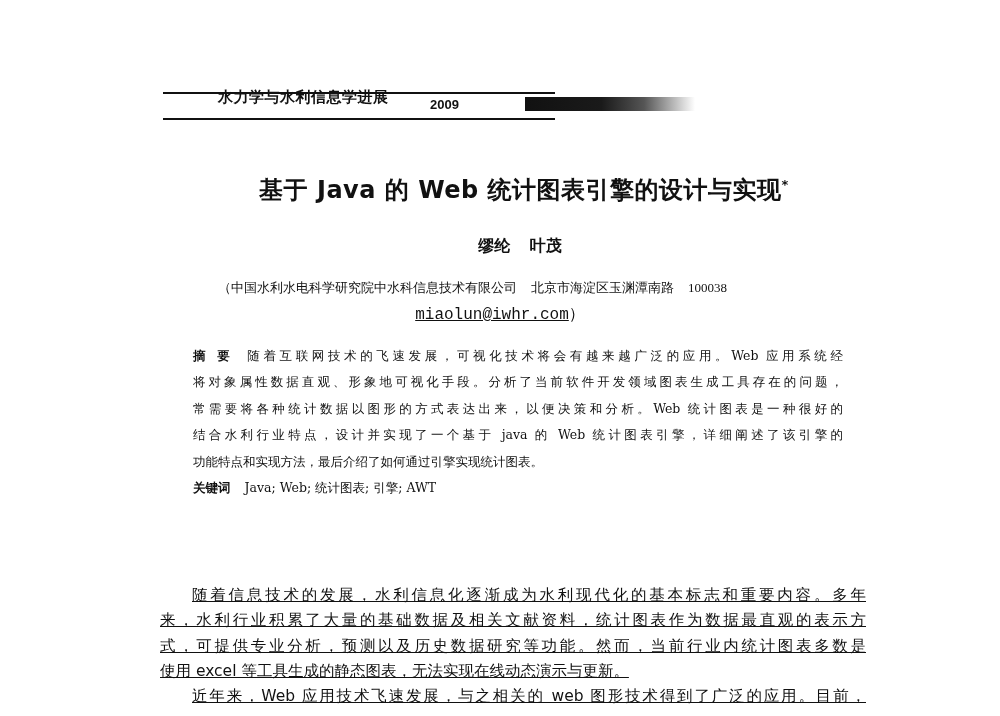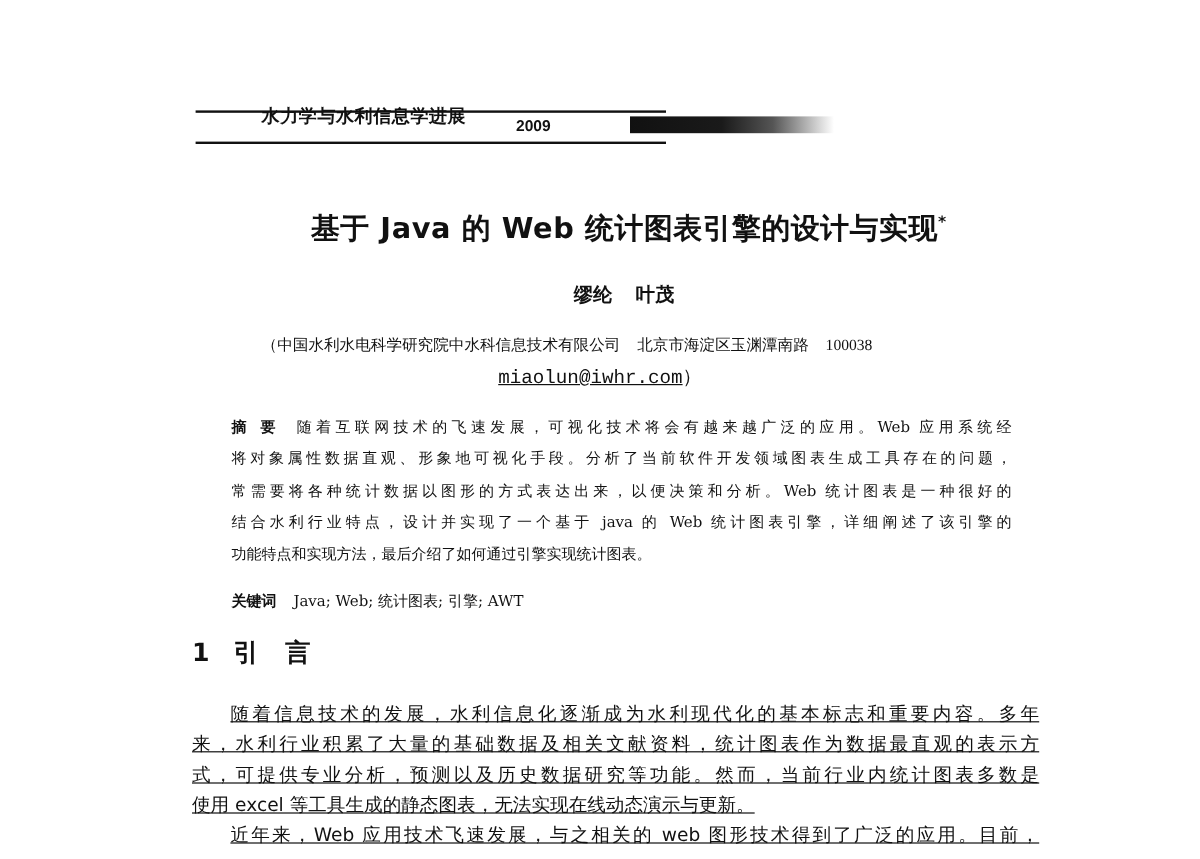--- a/index.html
+++ b/index.html
@@ -90,21 +90,20 @@
     font-weight: bold;
     font-family: "DejaVu Sans", sans-serif;
     letter-spacing: 8px;
     margin-right: 6px;
   }
   .abs-line { display: block; white-space: nowrap; text-align-last: justify; }
   .keywords {
     position: absolute; left: 193px; top: 480px;
     font-size: 12.5px;
     font-family: "DejaVu Serif", serif;
-    margin-top: 13px;
   }
   .keywords .label {
     font-weight: bold;
     font-family: "DejaVu Sans", sans-serif;
     margin-right: 14px;
   }
   
   .section {
     position: absolute; left: 160px; top: 530px;
     font-size: 21px; font-weight: bold;
@@ -152,23 +151,20 @@
     <span class="abs-line">将对象属性数据直观、形象地可视化手段。分析了当前软件开发领域图表生成工具存在的问题，</span>
     <span class="abs-line">常需要将各种统计数据以图形的方式表达出来，以便决策和分析。Web 统计图表是一种很好的</span>
     <span class="abs-line">结合水利行业特点，设计并实现了一个基于 java 的 Web 统计图表引擎，详细阐述了该引擎的</span>
     <span class="abs-line" style="text-align-last:left;">功能特点和实现方法，最后介绍了如何通过引擎实现统计图表。</span>
   </div>
 
   <div class="keywords">
     <span class="label">关键词</span><span>Java;  Web;  统计图表;  引擎;  AWT</span>
   </div>
 
-  <div class="section">
-    <span class="num">1</span><span class="t">引言</span>
-  </div>
 
   <div class="body">
     <span class="line indent">随着信息技术的发展，水利信息化逐渐成为水利现代化的基本标志和重要内容。多年</span>
     <span class="line">来，水利行业积累了大量的基础数据及相关文献资料，统计图表作为数据最直观的表示方</span>
     <span class="line">式，可提供专业分析，预测以及历史数据研究等功能。然而，当前行业内统计图表多数是</span>
     <span class="line last">使用 excel 等工具生成的静态图表，无法实现在线动态演示与更新。</span>
     <span class="line indent">近年来，Web 应用技术飞速发展，与之相关的 web 图形技术得到了广泛的应用。目前，</span>
   </div>
 
 </div>

